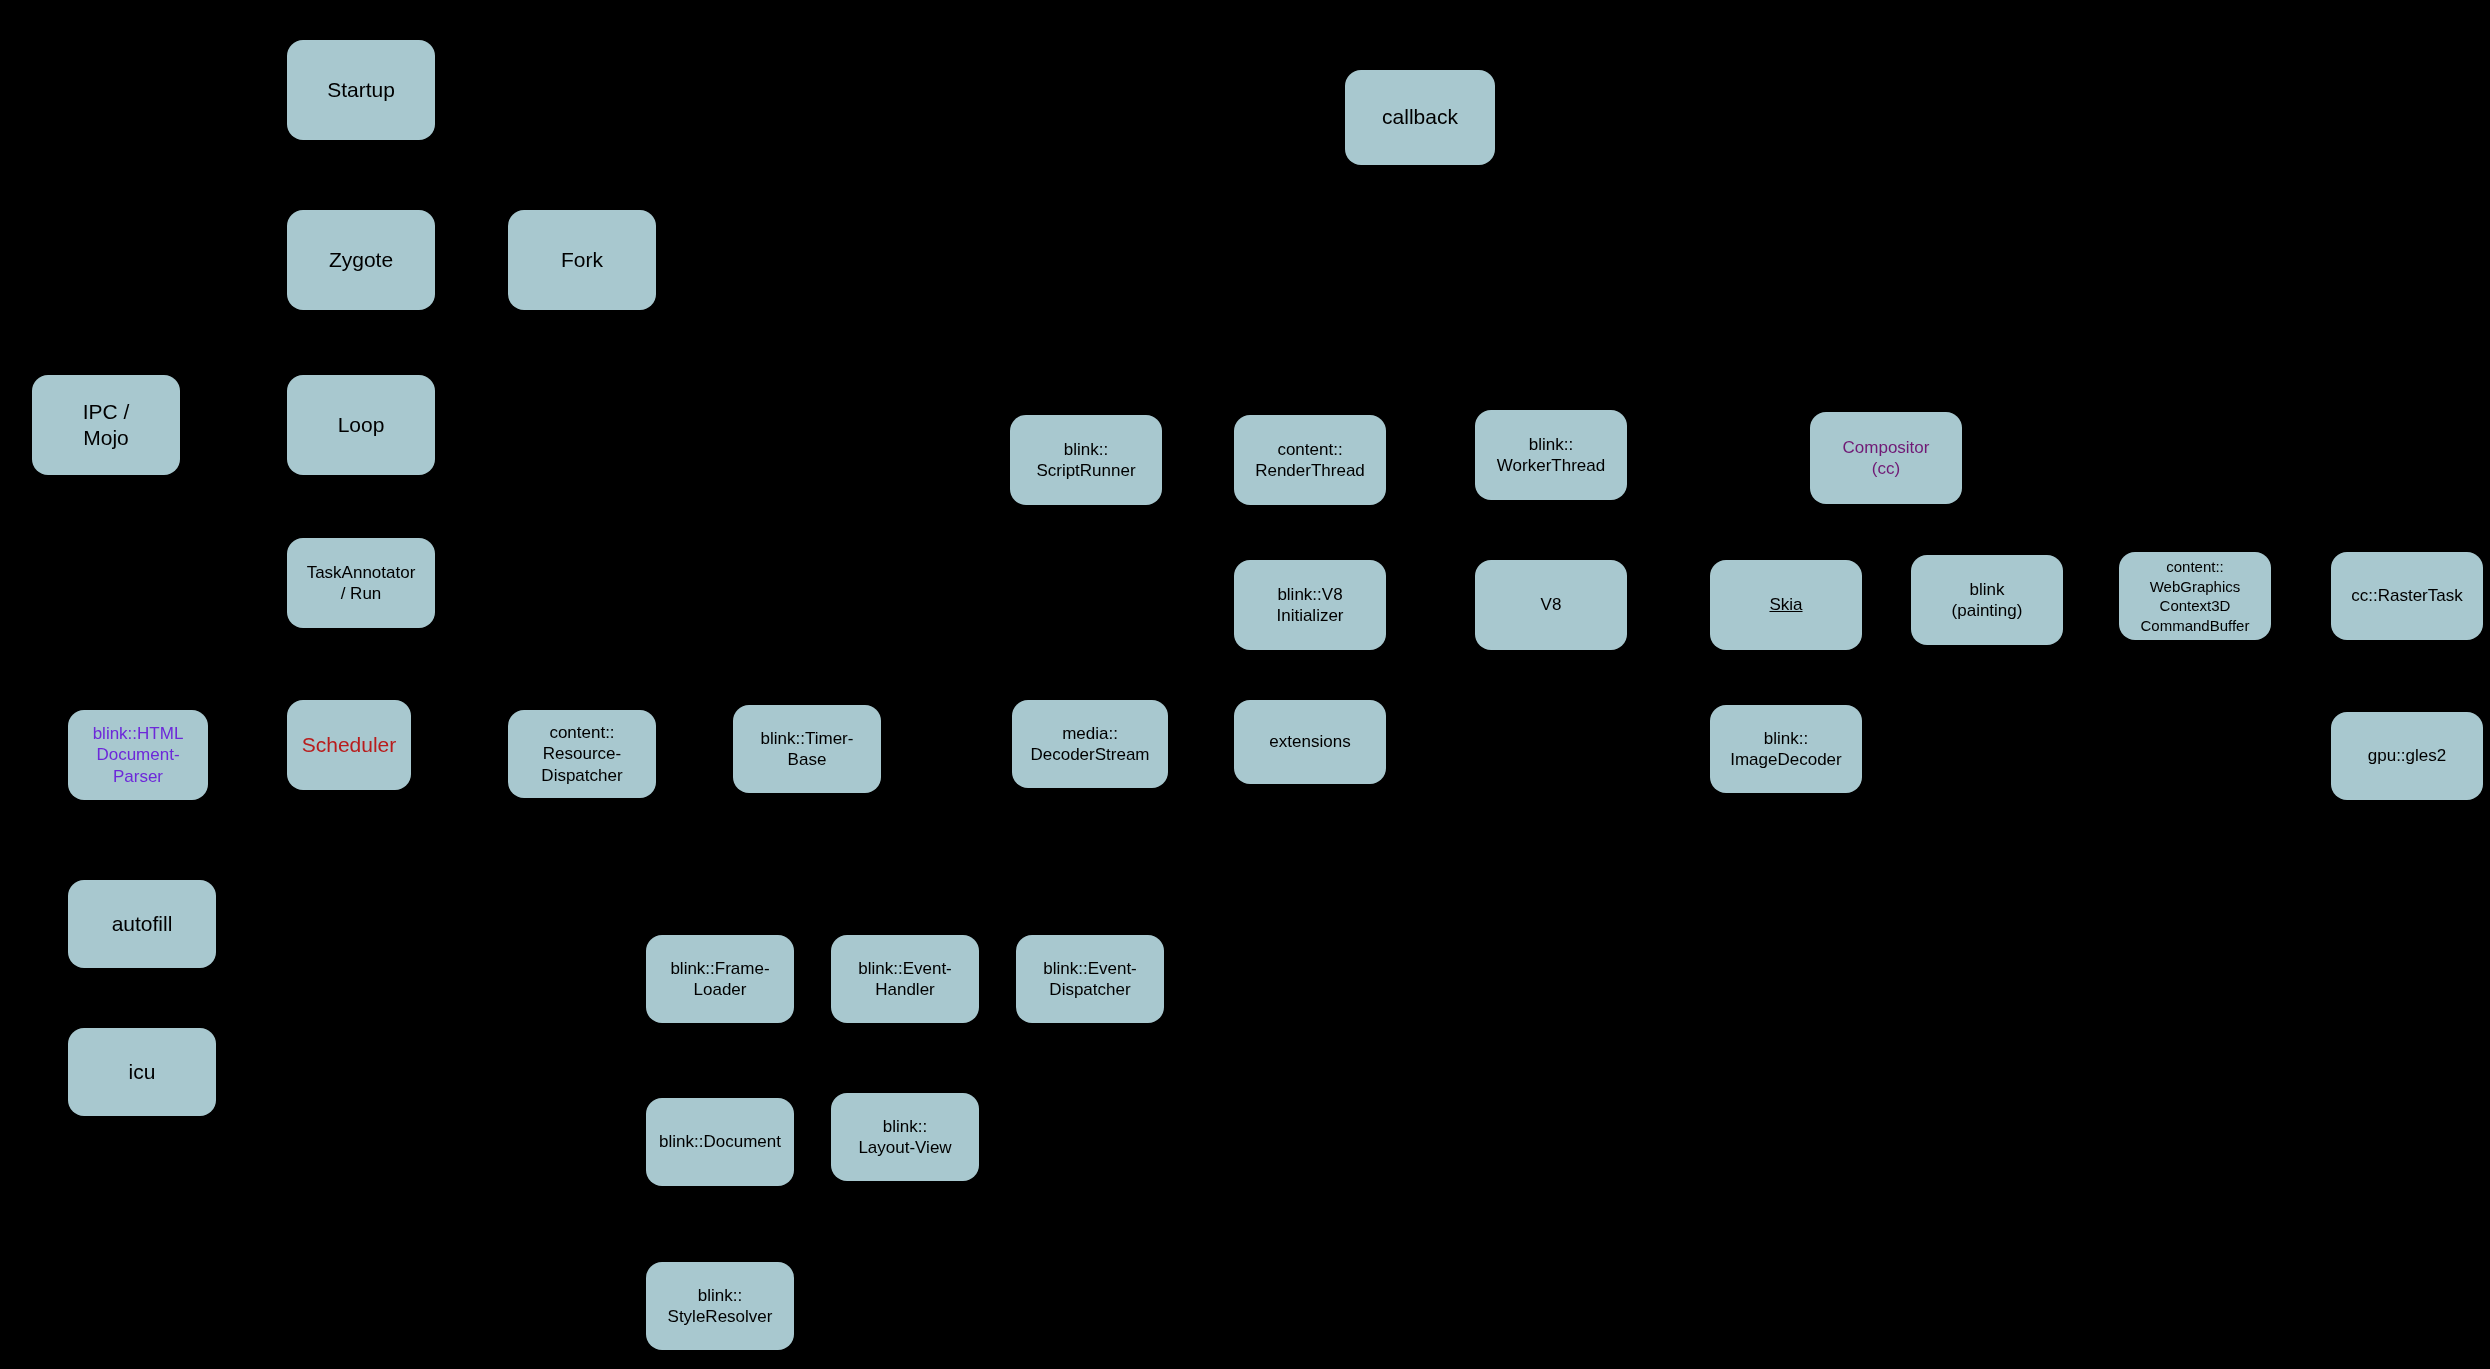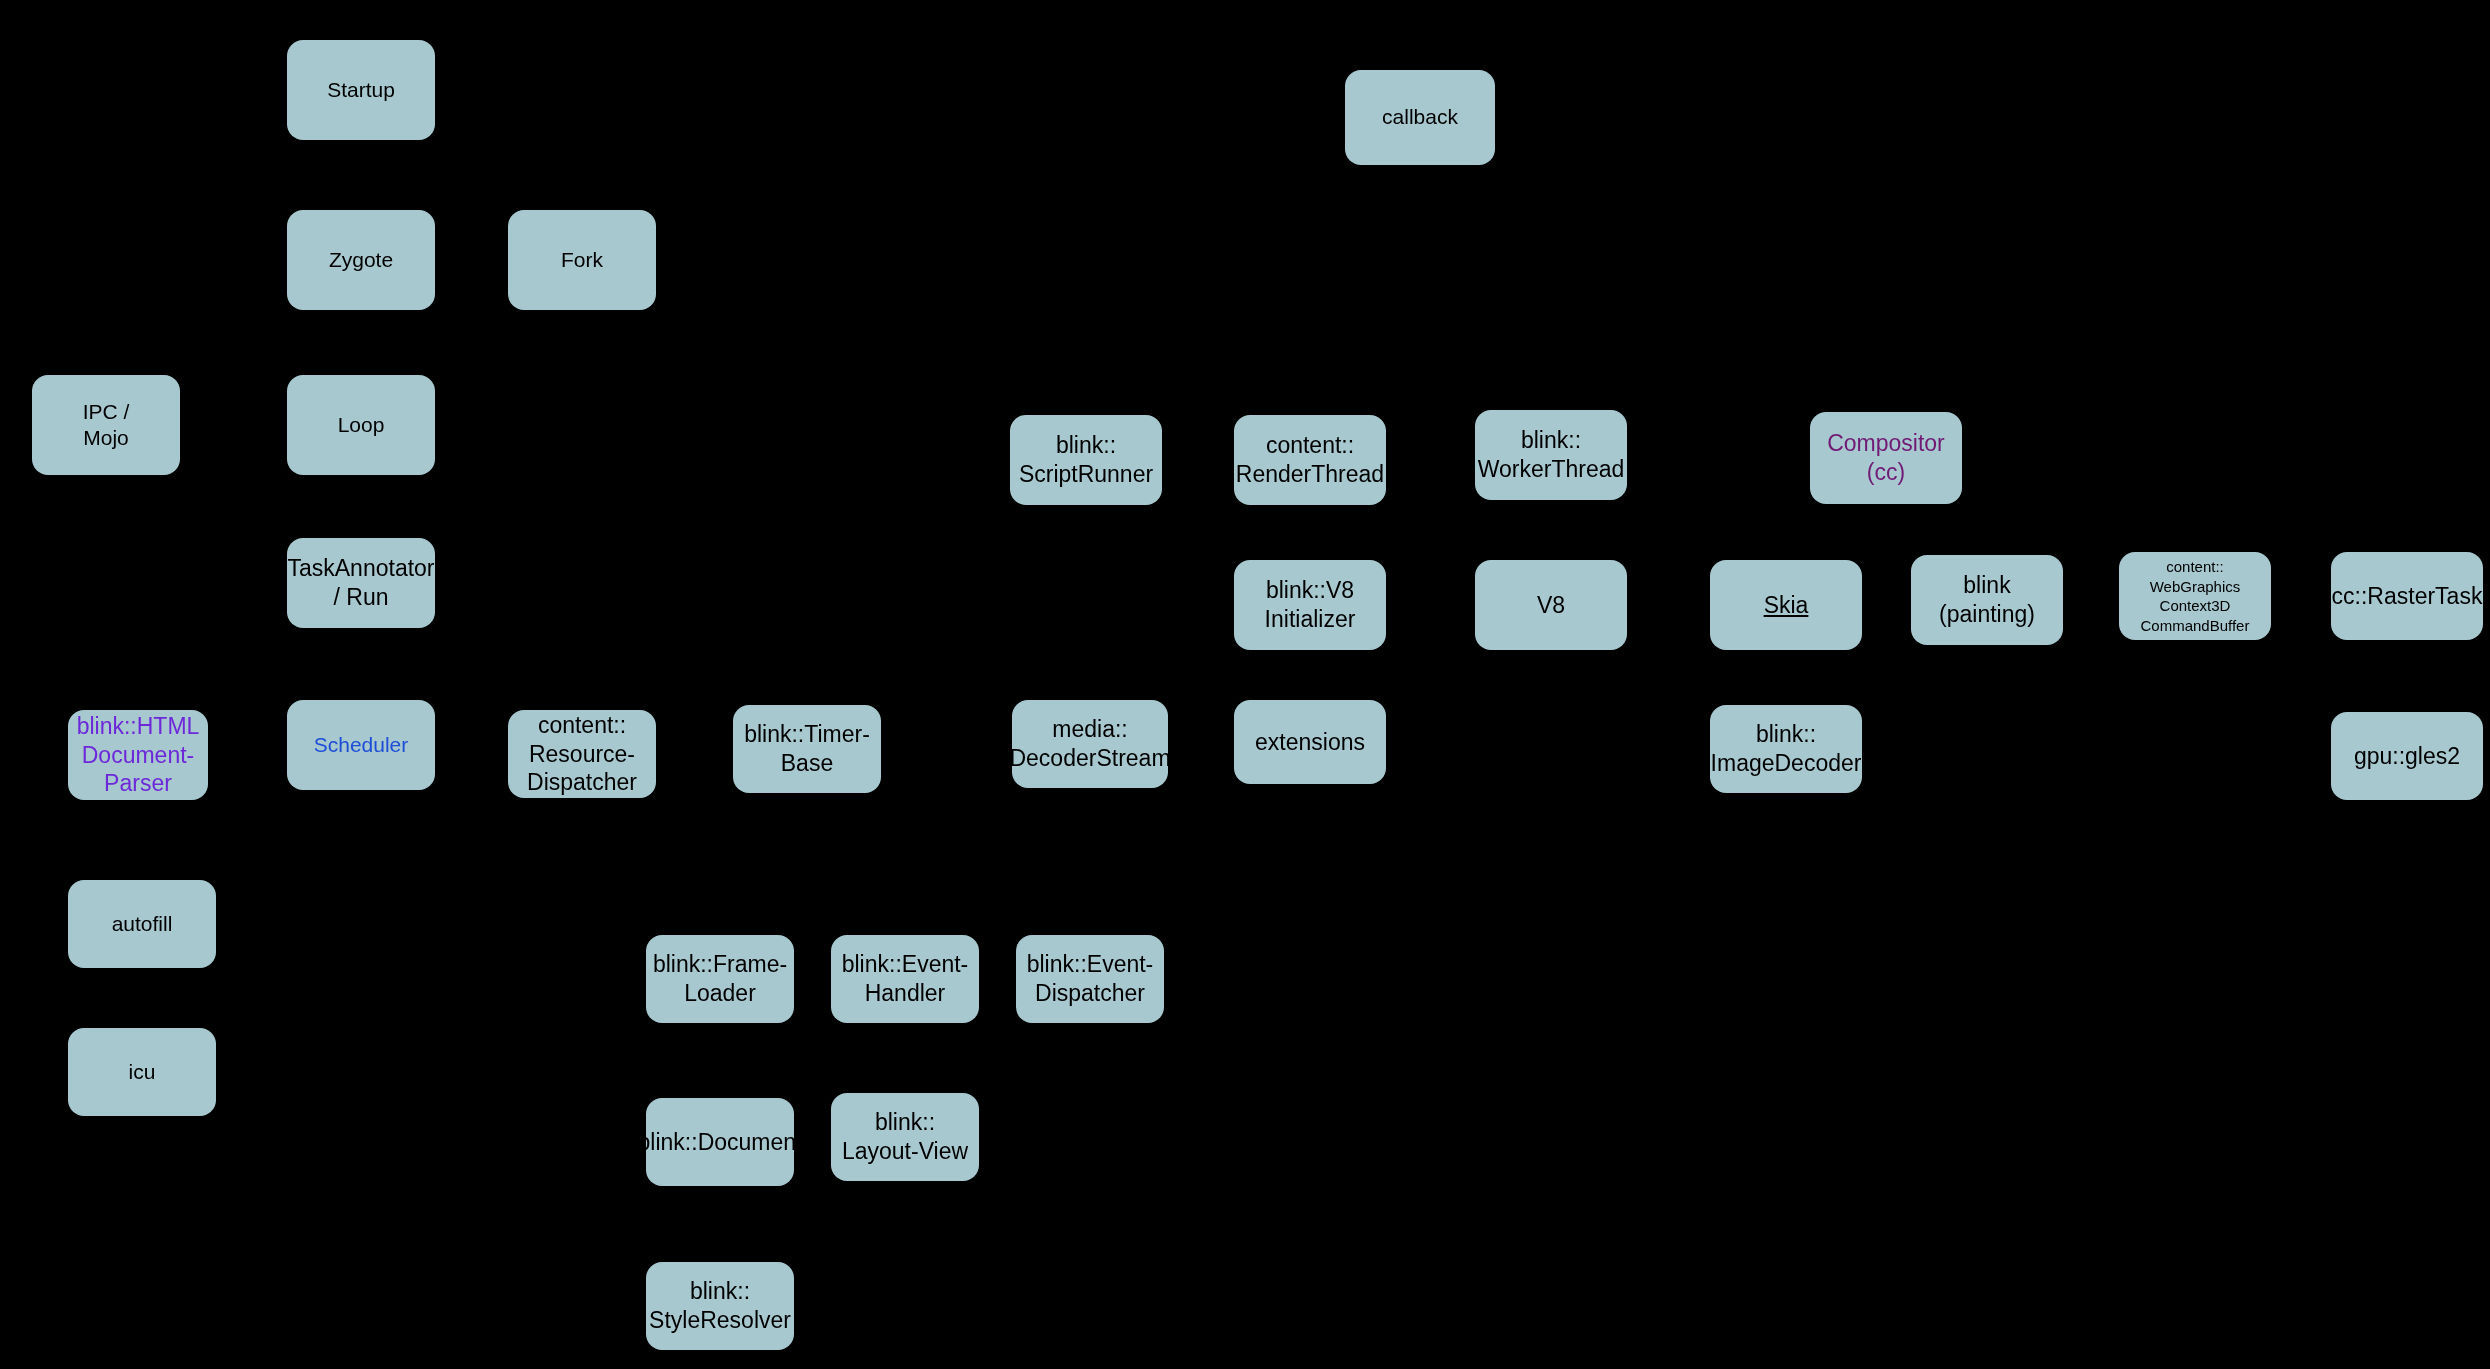--- a/index.html
+++ b/index.html
@@ -26,21 +26,21 @@
     align-items: center;
     justify-content: center;
     text-align: center;
     color: #000000;
     line-height: 1.24;
     padding: 2px 4px;
     white-space: pre-line;
     font-size: 21px;
   }
   .node.small {
-    font-size: 23px;
+    font-size: 17px;
     line-height: 1.26;
   }
   .node.tiny {
     font-size: 15px;
     line-height: 1.3;
   }
   .node.overflow {
     overflow: visible;
   }
   .node.overflow .label {
@@ -80,21 +80,21 @@
     <div class="node small" style="left: 1911px; top: 555px; width: 152px; height: 90px; background: rgb(168, 200, 207); color: rgb(0, 0, 0);"><span class="label">blink
 (painting)</span></div>
     <div class="node tiny" style="left: 2119px; top: 552px; width: 152px; height: 88px; background: rgb(168, 200, 207); color: rgb(0, 0, 0);"><span class="label">content::
 WebGraphics
 Context3D
 CommandBuffer</span></div>
     <div class="node small" style="left: 2331px; top: 552px; width: 152px; height: 88px; background: rgb(168, 200, 207); color: rgb(0, 0, 0);"><span class="label">cc::RasterTask</span></div>
     <div class="node small" style="left: 68px; top: 710px; width: 140px; height: 90px; background: rgb(168, 200, 207); color: #6d28d9;"><span class="label">blink::HTML
 Document-
 Parser</span></div>
-    <div class="node" style="left: 287px; top: 700px; width: 148px; height: 90px; background: rgb(168, 200, 207); color: #1d4ed8;"><span class="label">Scheduler</span></div>
+    <div class="node" style="left: 287px; top: 700px; width: 124px; height: 90px; background: rgb(168, 200, 207); color: #b91c1c;"><span class="label">Scheduler</span></div>
     <div class="node small" style="left: 508px; top: 710px; width: 148px; height: 88px; background: rgb(168, 200, 207); color: rgb(0, 0, 0);"><span class="label">content::
 Resource-
 Dispatcher</span></div>
     <div class="node small" style="left: 733px; top: 705px; width: 148px; height: 88px; background: rgb(168, 200, 207); color: rgb(0, 0, 0);"><span class="label">blink::Timer-
 Base</span></div>
     <div class="node small" style="left: 1012px; top: 700px; width: 156px; height: 88px; background: rgb(168, 200, 207); color: rgb(0, 0, 0);"><span class="label">media::
 DecoderStream</span></div>
     <div class="node small" style="left: 1234px; top: 700px; width: 152px; height: 84px; background: rgb(168, 200, 207); color: rgb(0, 0, 0);"><span class="label">extensions</span></div>
     <div class="node small" style="left: 1710px; top: 705px; width: 152px; height: 88px; background: rgb(168, 200, 207); color: rgb(0, 0, 0);"><span class="label">blink::
 ImageDecoder</span></div>

